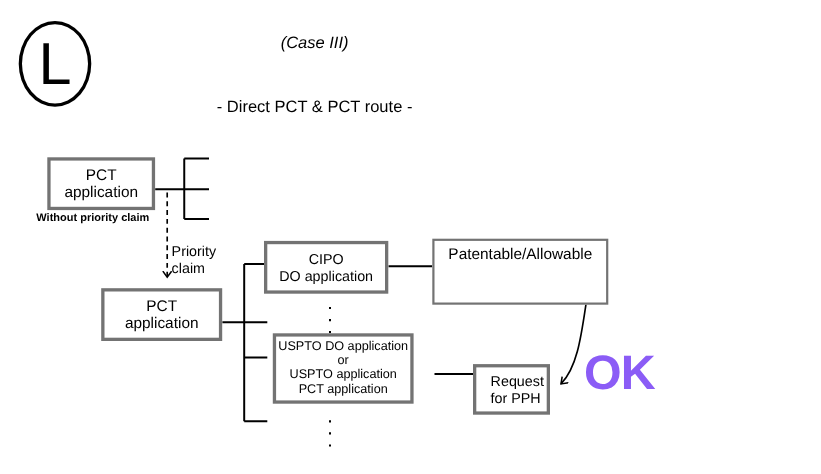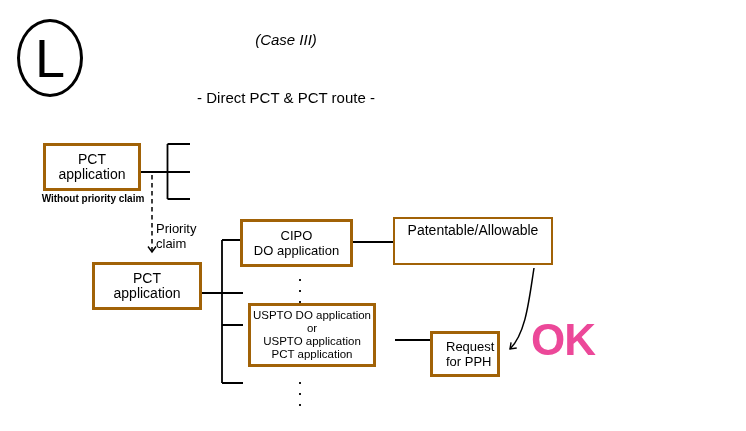--- a/index.html
+++ b/index.html
@@ -2,42 +2,42 @@
 <html><head>
 <meta charset="utf-8">
 <style>
   html,body{margin:0;padding:0;background:#fff;}
   #canvas{
     position:relative;width:746px;height:431px;background:#ffffff;overflow:hidden;
     font-family:"Liberation Sans", sans-serif;color:#000;
   }
   .abs{position:absolute;box-sizing:border-box;}
   .node{
-    background:#fff;border:3px solid #a16207;display:flex;flex-direction:column;
+    background:#fff;border:3px solid #737373;display:flex;flex-direction:column;
     align-items:center;justify-content:center;text-align:center;line-height:15px;
   }
   .node span{display:block;}
   #svg-layer{position:absolute;left:0;top:0;width:746px;height:431px;}
   
   .badge{
     left:17px;top:19px;width:66px;height:78px;border:3px solid #000;border-radius:50%;
     display:flex;align-items:center;justify-content:center;background:#fff;
   }
   .badge span{font-size:54px;line-height:54px;}
   
   .title{left:186px;top:30px;width:200px;text-align:center;}
   .title .t1{font-style:italic;font-size:15px;line-height:19px;display:block;}
   .title .t2{font-size:15px;line-height:17px;display:block;margin-top:40px;}
   
   .box-pct1{left:43px;top:143px;width:98px;height:48px;font-size:14px;}
-  .caption1{left:33px;top:193px;width:120px;text-align:center;font-size:10px;font-weight:bold;line-height:11px;}
+  .caption1{left:33px;top:193px;width:120px;font-size:10px;font-weight:bold;line-height:11px;}
   .prio-label{left:156px;top:221px;width:56px;font-size:13px;line-height:15px;}
   .box-pct2{left:92px;top:262px;width:110px;height:48px;font-size:14px;border-width:3px;}
   .box-cipo{left:240px;top:219px;width:113px;height:48px;font-size:13px;border-width:3px;}
-  .box-pat{left:393px;top:217px;width:160px;height:48px;font-size:14px;justify-content:flex-start;padding-top:4px;border-width:2px;}
+  .box-pat{left:393px;top:217px;width:160px;height:60px;font-size:14px;justify-content:flex-start;padding-top:4px;border-width:2px;}
   .box-uspto{left:248px;top:303px;width:128px;height:64px;font-size:11.5px;line-height:13px;border-width:3px;}
   .box-req{left:430px;top:331px;width:70px;height:46px;font-size:13px;align-items:flex-start;padding-left:13px;text-align:left;border-width:3px;}
   .ok-text{left:531px;top:316px;font-size:44px;font-weight:bold;letter-spacing:-1px;line-height:48px;}
 </style>
 </head>
 <body>
 
 <div id="canvas">
 
   <svg id="svg-layer" viewBox="0 0 746 431" xmlns="http://www.w3.org/2000/svg">
@@ -102,15 +102,15 @@
     <span>USPTO DO application or</span>
     <span>USPTO application</span>
     <span>PCT application</span>
   </div>
 
   <div class="abs node box-req">
     <span>Request</span>
     <span>for PPH</span>
   </div>
 
-  <div class="abs ok-text" style="color: #ec4899;">OK</div>
+  <div class="abs ok-text" style="color: #8b5cf6;">OK</div>
 
 </div>
 
 </body></html>

